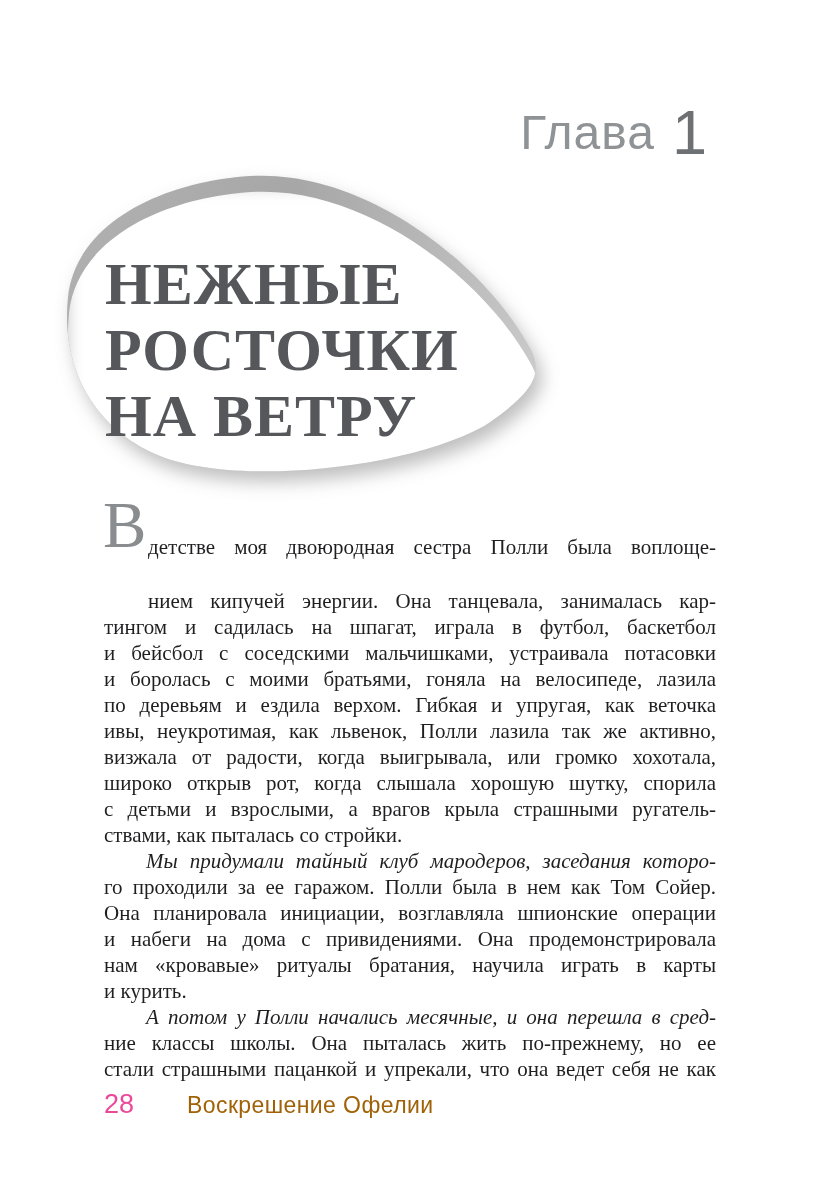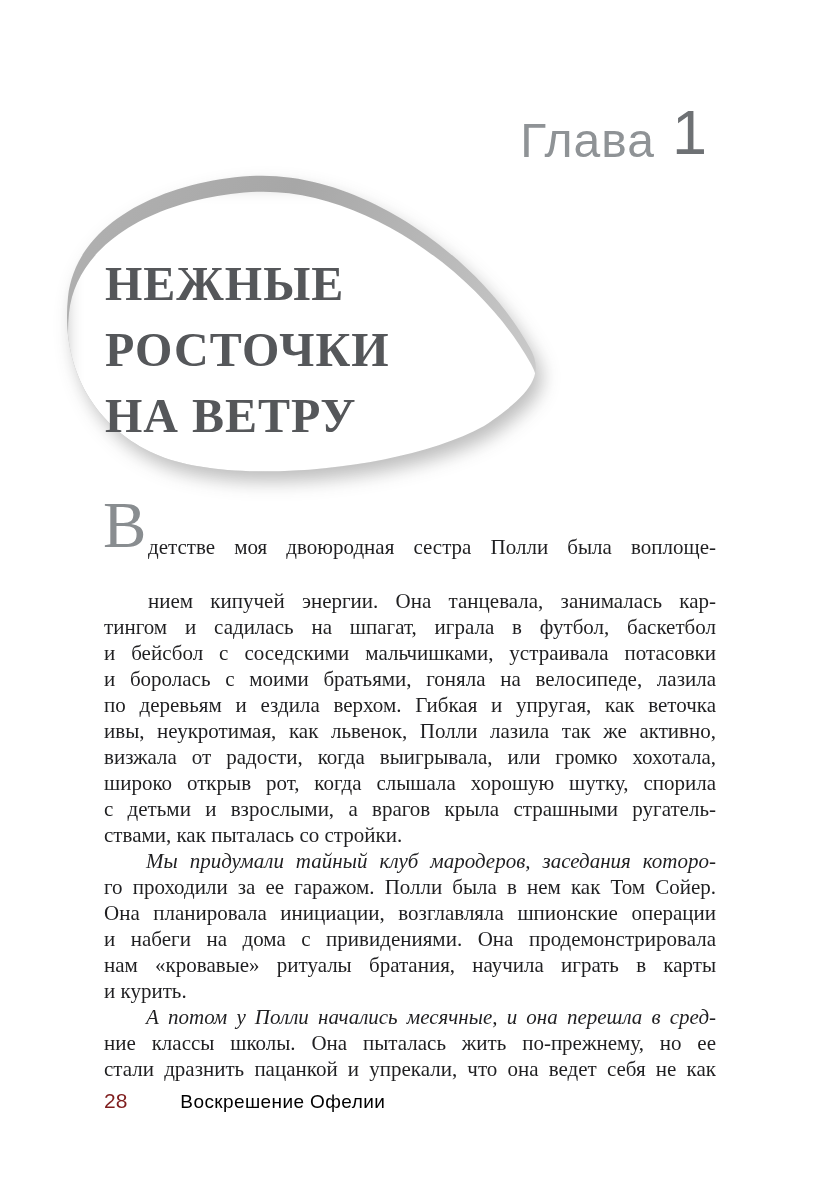--- a/index.html
+++ b/index.html
@@ -5,21 +5,21 @@
   html,body{margin:0;padding:0;background:#ffffff;}
   .page{
     position:relative;width:817px;height:1200px;margin:0 auto;
     background:#ffffff;overflow:hidden;
     font-family:"Liberation Serif", serif;
   }
 
   
   .chapter-heading{
     position:absolute;top:96px;right:110px;
-    display:flex;align-items:flex-end;gap:17px;
+    display:flex;align-items:center;gap:17px;
     font-family:"Liberation Sans", sans-serif;
   }
   .chapter-label{
     font-size:48px;font-weight:300;letter-spacing:1px;color:#8f9396;
   }
   .chapter-number{
     font-size:63px;font-weight:400;color:#6e7174;
   }
 
   
@@ -37,21 +37,21 @@
     position:absolute;left:1px;top:16px;width:100%;height:100%;
     clip-path:var(--blob);
     background:#ffffff;
     filter:blur(9px);
   }
 
   
   .title{
     position:absolute;left:105px;top:251px;margin:0;
     font-family:"Liberation Serif", serif;
-    font-size:48px;line-height:66px;font-weight:700;
+    font-size:60px;line-height:66px;font-weight:700;
     letter-spacing:1px;color:#55575a;z-index:3;
   }
   .title-line{display:block;}
 
   
   .body-text{
     position:absolute;left:104px;top:506px;width:612px;
     font-size:21px;line-height:26px;color:#1f1f21;z-index:3;
   }
   .drop-cap{
@@ -65,22 +65,22 @@
   .line.last{text-align-last:left;}
   .line.cap-indent{padding-left:44px;margin-top:28px;}
   .line.first-indent{text-indent:42px;font-style:italic;}
 
   
   .page-footer{
     position:absolute;left:104px;top:1089px;width:612px;
     display:flex;align-items:baseline;
     font-family:"Liberation Sans", sans-serif;
   }
-  .page-number{font-size:21px;color:#7f1d1d;}
-  .running-title{margin-left:53px;font-size:19px;letter-spacing:.4px;color:#000000;text-align:center;}
+  .page-number{font-size:27px;color:#ec4899;}
+  .running-title{margin-left:53px;font-size:23px;letter-spacing:.4px;color:#a16207;text-align:center;}
 </style>
 </head>
 <body>
 
 <div class="page">
 
   <header class="chapter-heading">
     <span class="chapter-label">Глава</span>
     <span class="chapter-number">1</span>
   </header>
@@ -117,21 +117,21 @@
           <div class="line first-indent">Мы придумали тайный клуб мародеров, заседания которо-</div>
           <div class="line">го проходили за ее гаражом. Полли была в нем как Том Сойер.</div>
           <div class="line">Она планировала инициации, возглавляла шпионские операции</div>
           <div class="line">и набеги на дома с привидениями. Она продемонстрировала</div>
           <div class="line">нам «кровавые» ритуалы братания, научила играть в карты</div>
           <div class="line last">и курить.</div>
         </div>
         <div class="paragraph">
           <div class="line first-indent">А потом у Полли начались месячные, и она перешла в сред-</div>
           <div class="line">ние классы школы. Она пыталась жить по-прежнему, но ее</div>
-          <div class="line">стали дразнить пацанкой и упрекали, что она ведет себя не как</div>
+          <div class="line">стали страшными пацанкой и упрекали, что она ведет себя не как</div>
         </div>
       </div>
   </main>
 
   <footer class="page-footer">
     <span class="page-number">28</span>
     <span class="running-title">Воскрешение Офелии</span>
   </footer>
 
 </div>

